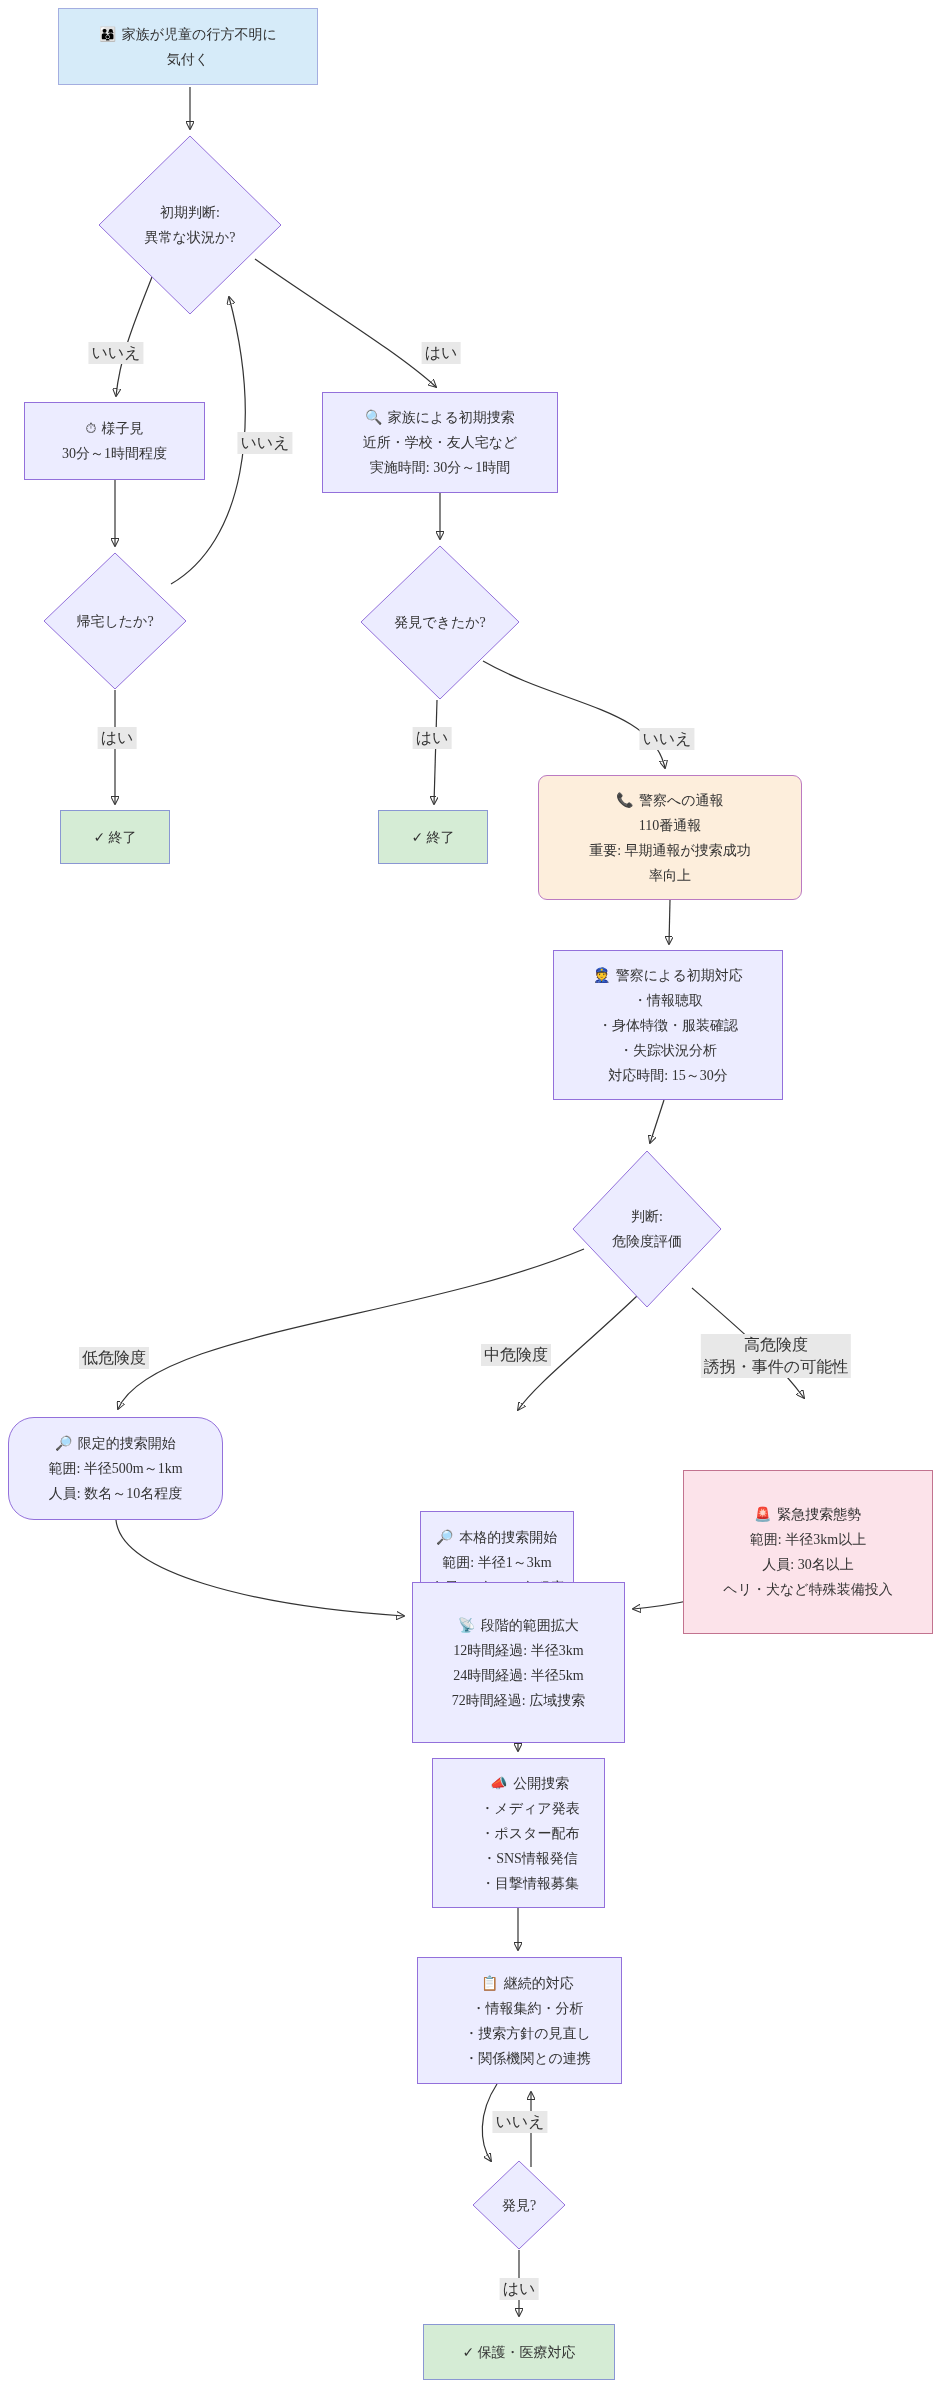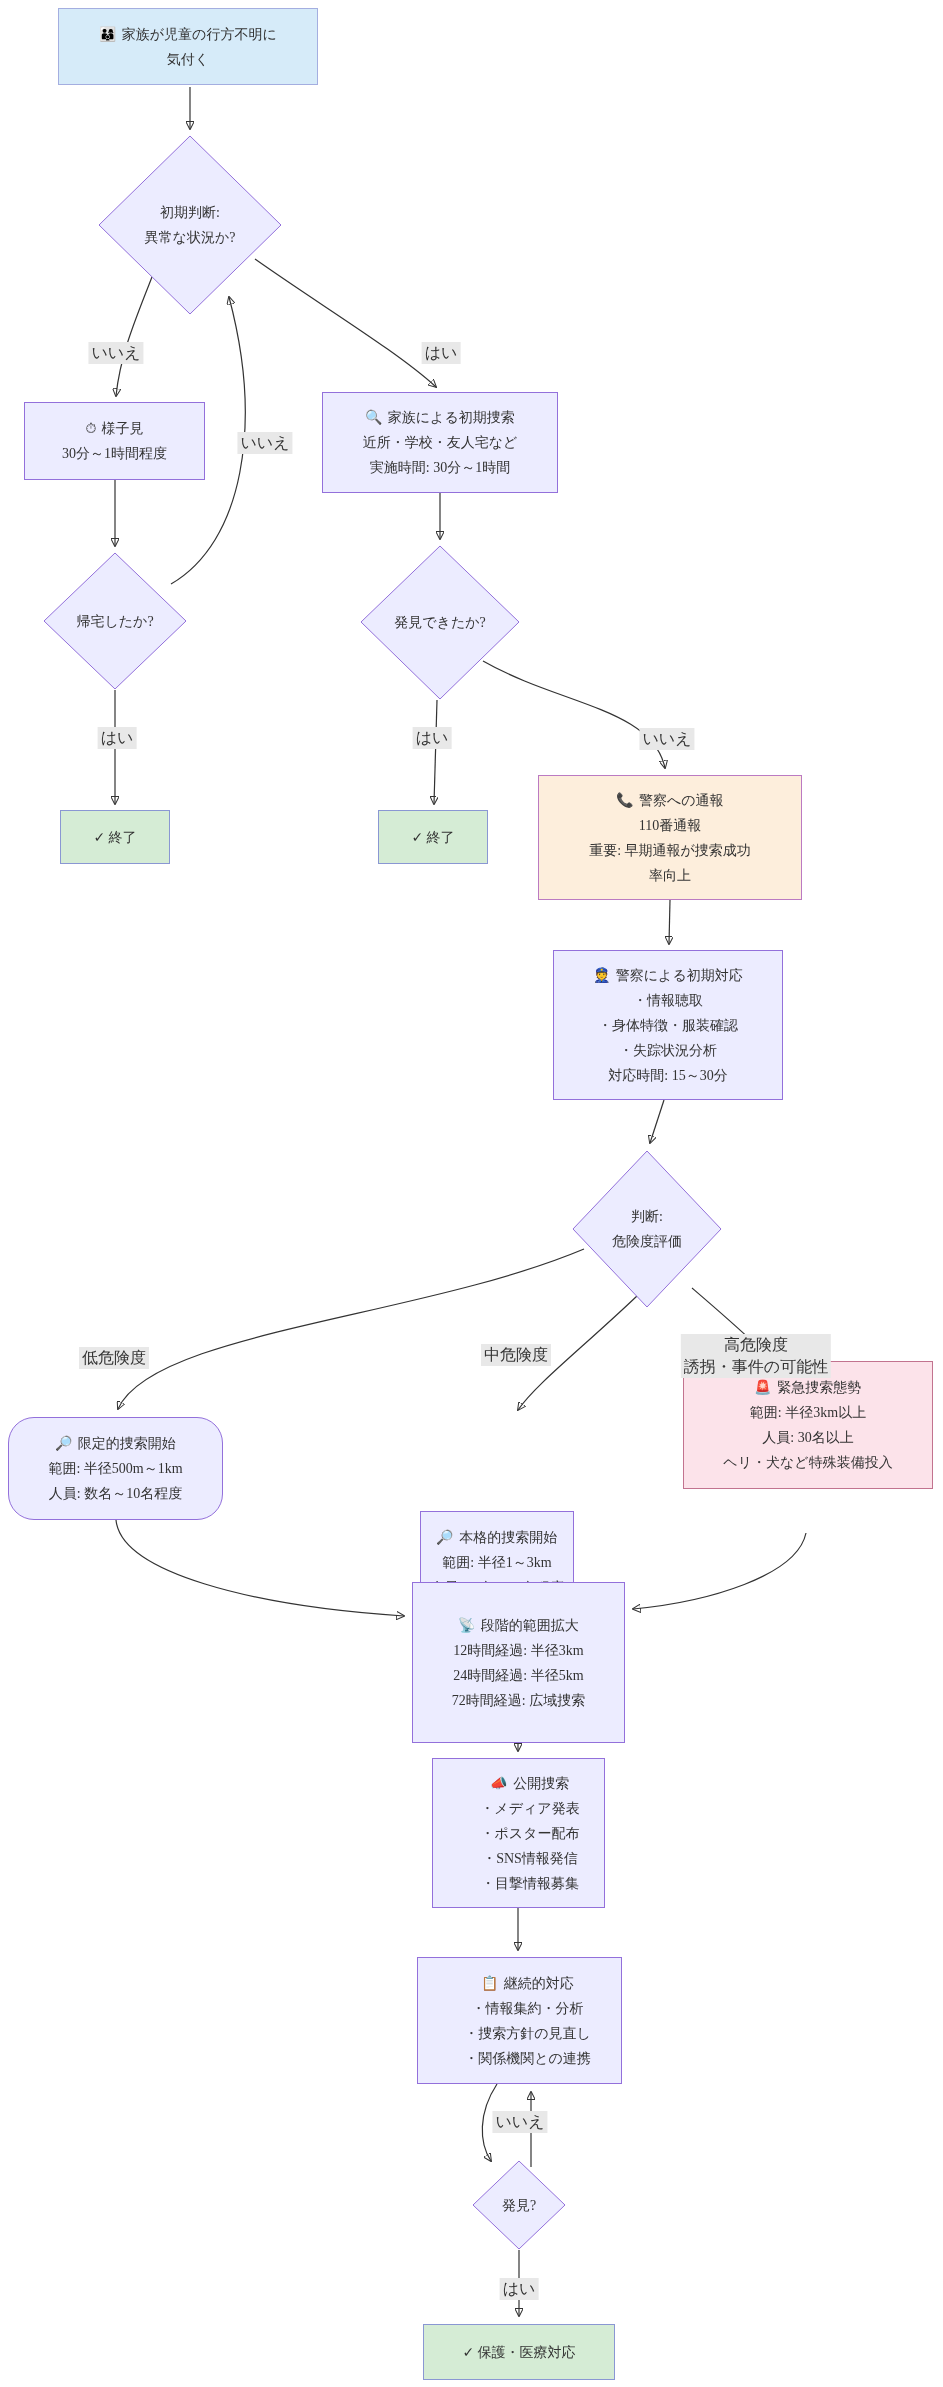--- a/index.html
+++ b/index.html
@@ -10,21 +10,21 @@
   }
   #edges { position:absolute; left:0; top:0; z-index:1; }
   #edges path { fill:none; stroke:#333333; stroke-width:1.2px; }
   .node {
     position:absolute; display:flex; align-items:center; justify-content:center;
     font-size:14px; line-height:25px; text-align:center; z-index:2; box-sizing:border-box;
     padding:2px 6px;
   }
   .box  { background:#ECECFF; border:1px solid #9370DB; }
   .box.start  { background:#d6ebf9; border-color:#a4aee0; }
-  .box.alert  { background:#fdeedc; border-color:#bb7ac2; }
+  .box.alert  { background:#fdeedc; border-color:#bb7ac2;border-radius:9px; }
   .box.danger { background:#fce3ea; border-color:#c2738f; }
   .box.end    { background:#d5ecd5; border-color:#8a97d3; }
   .diamond { background:transparent; padding:0; }
   .diamond svg { position:absolute; inset:0; width:100%; height:100%; }
   .diamond polygon { fill:#ECECFF; stroke:#9370DB; stroke-width:1; }
   .diamond .tx { position:relative; }
   .tx { white-space:pre-line; }
   .ic { margin-right:5px; }
   .elabel {
     position:absolute; transform:translate(-50%,-50%);
@@ -141,21 +141,21 @@
 範囲: 半径500m～1km
 人員: 数名～10名程度</span></div>
   </div>
 
   <div class="node box" style="left:420px; top:1487px; width:154px; height:103px;margin-top:24px;">
     <div><span class="ic">🔎</span><span class="tx">本格的捜索開始
 範囲: 半径1～3km
 人員: 10名～30名程度</span></div>
   </div>
 
-  <div class="node box danger" style="left:683px; top:1361px; width:250px; height:128px;">
+  <div class="node box danger" style="left:683px; top:1470px; width:250px; height:164px;">
     <div><span class="ic">🚨</span><span class="tx">緊急捜索態勢
 範囲: 半径3km以上
 人員: 30名以上
 ヘリ・犬など特殊装備投入</span></div>
   </div>
 
   <div class="node box" style="left:412px; top:1582px; width:213px; height:161px;">
     <div><span class="ic">📡</span><span class="tx">段階的範囲拡大
 12時間経過: 半径3km
 24時間経過: 半径5km
@@ -189,18 +189,18 @@
   </div>
 
   <div class="elabel" style="left:116px; top:353px;">いいえ</div>
   <div class="elabel" style="left:441px; top:353px;">はい</div>
   <div class="elabel" style="left:265px; top:443px;">いいえ</div>
   <div class="elabel" style="left:117px; top:738px;">はい</div>
   <div class="elabel" style="left:432px; top:738px;">はい</div>
   <div class="elabel" style="left:667px; top:739px;">いいえ</div>
   <div class="elabel" style="left:114px; top:1358px;">低危険度</div>
   <div class="elabel" style="left:516px; top:1355px;">中危険度</div>
-  <div class="elabel" style="left:756px; top:1356px;">高危険度
+  <div class="elabel" style="left:776px; top:1356px;">高危険度
 誘拐・事件の可能性</div>
   <div class="elabel" style="left:520px; top:2122px;">いいえ</div>
   <div class="elabel" style="left:519px; top:2289px;">はい</div>
 
 </div>
 
 </body></html>

